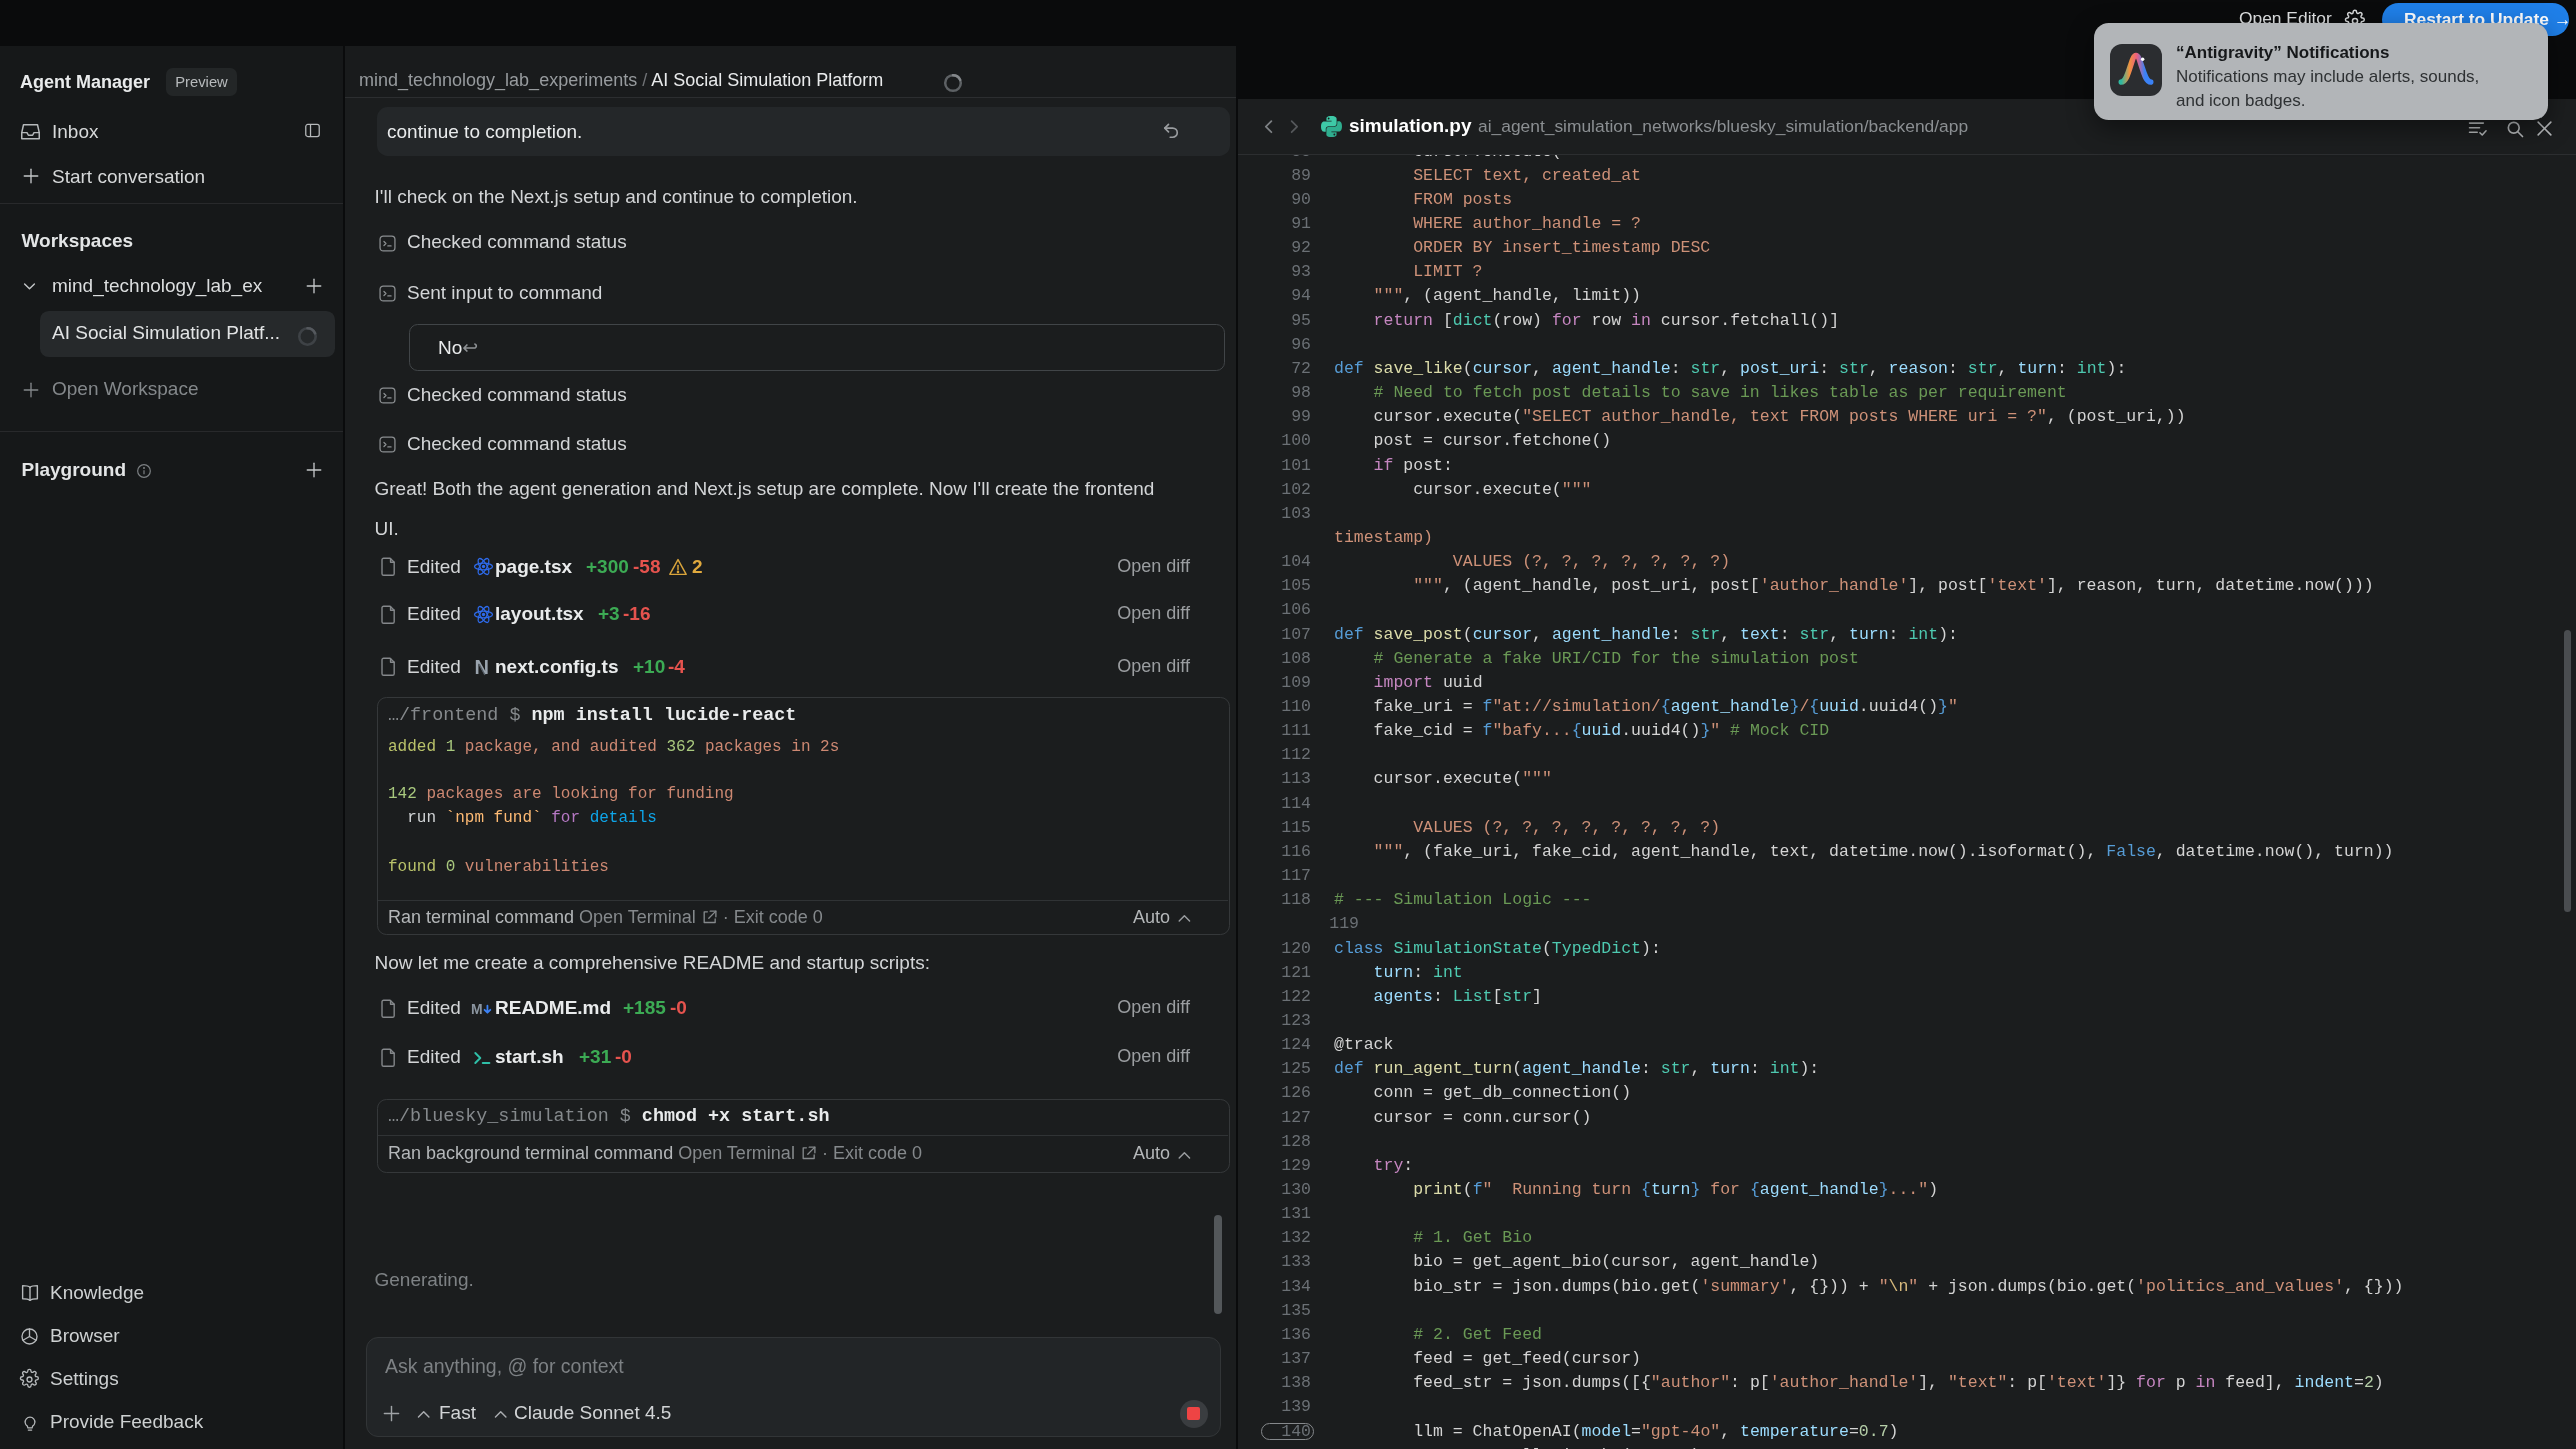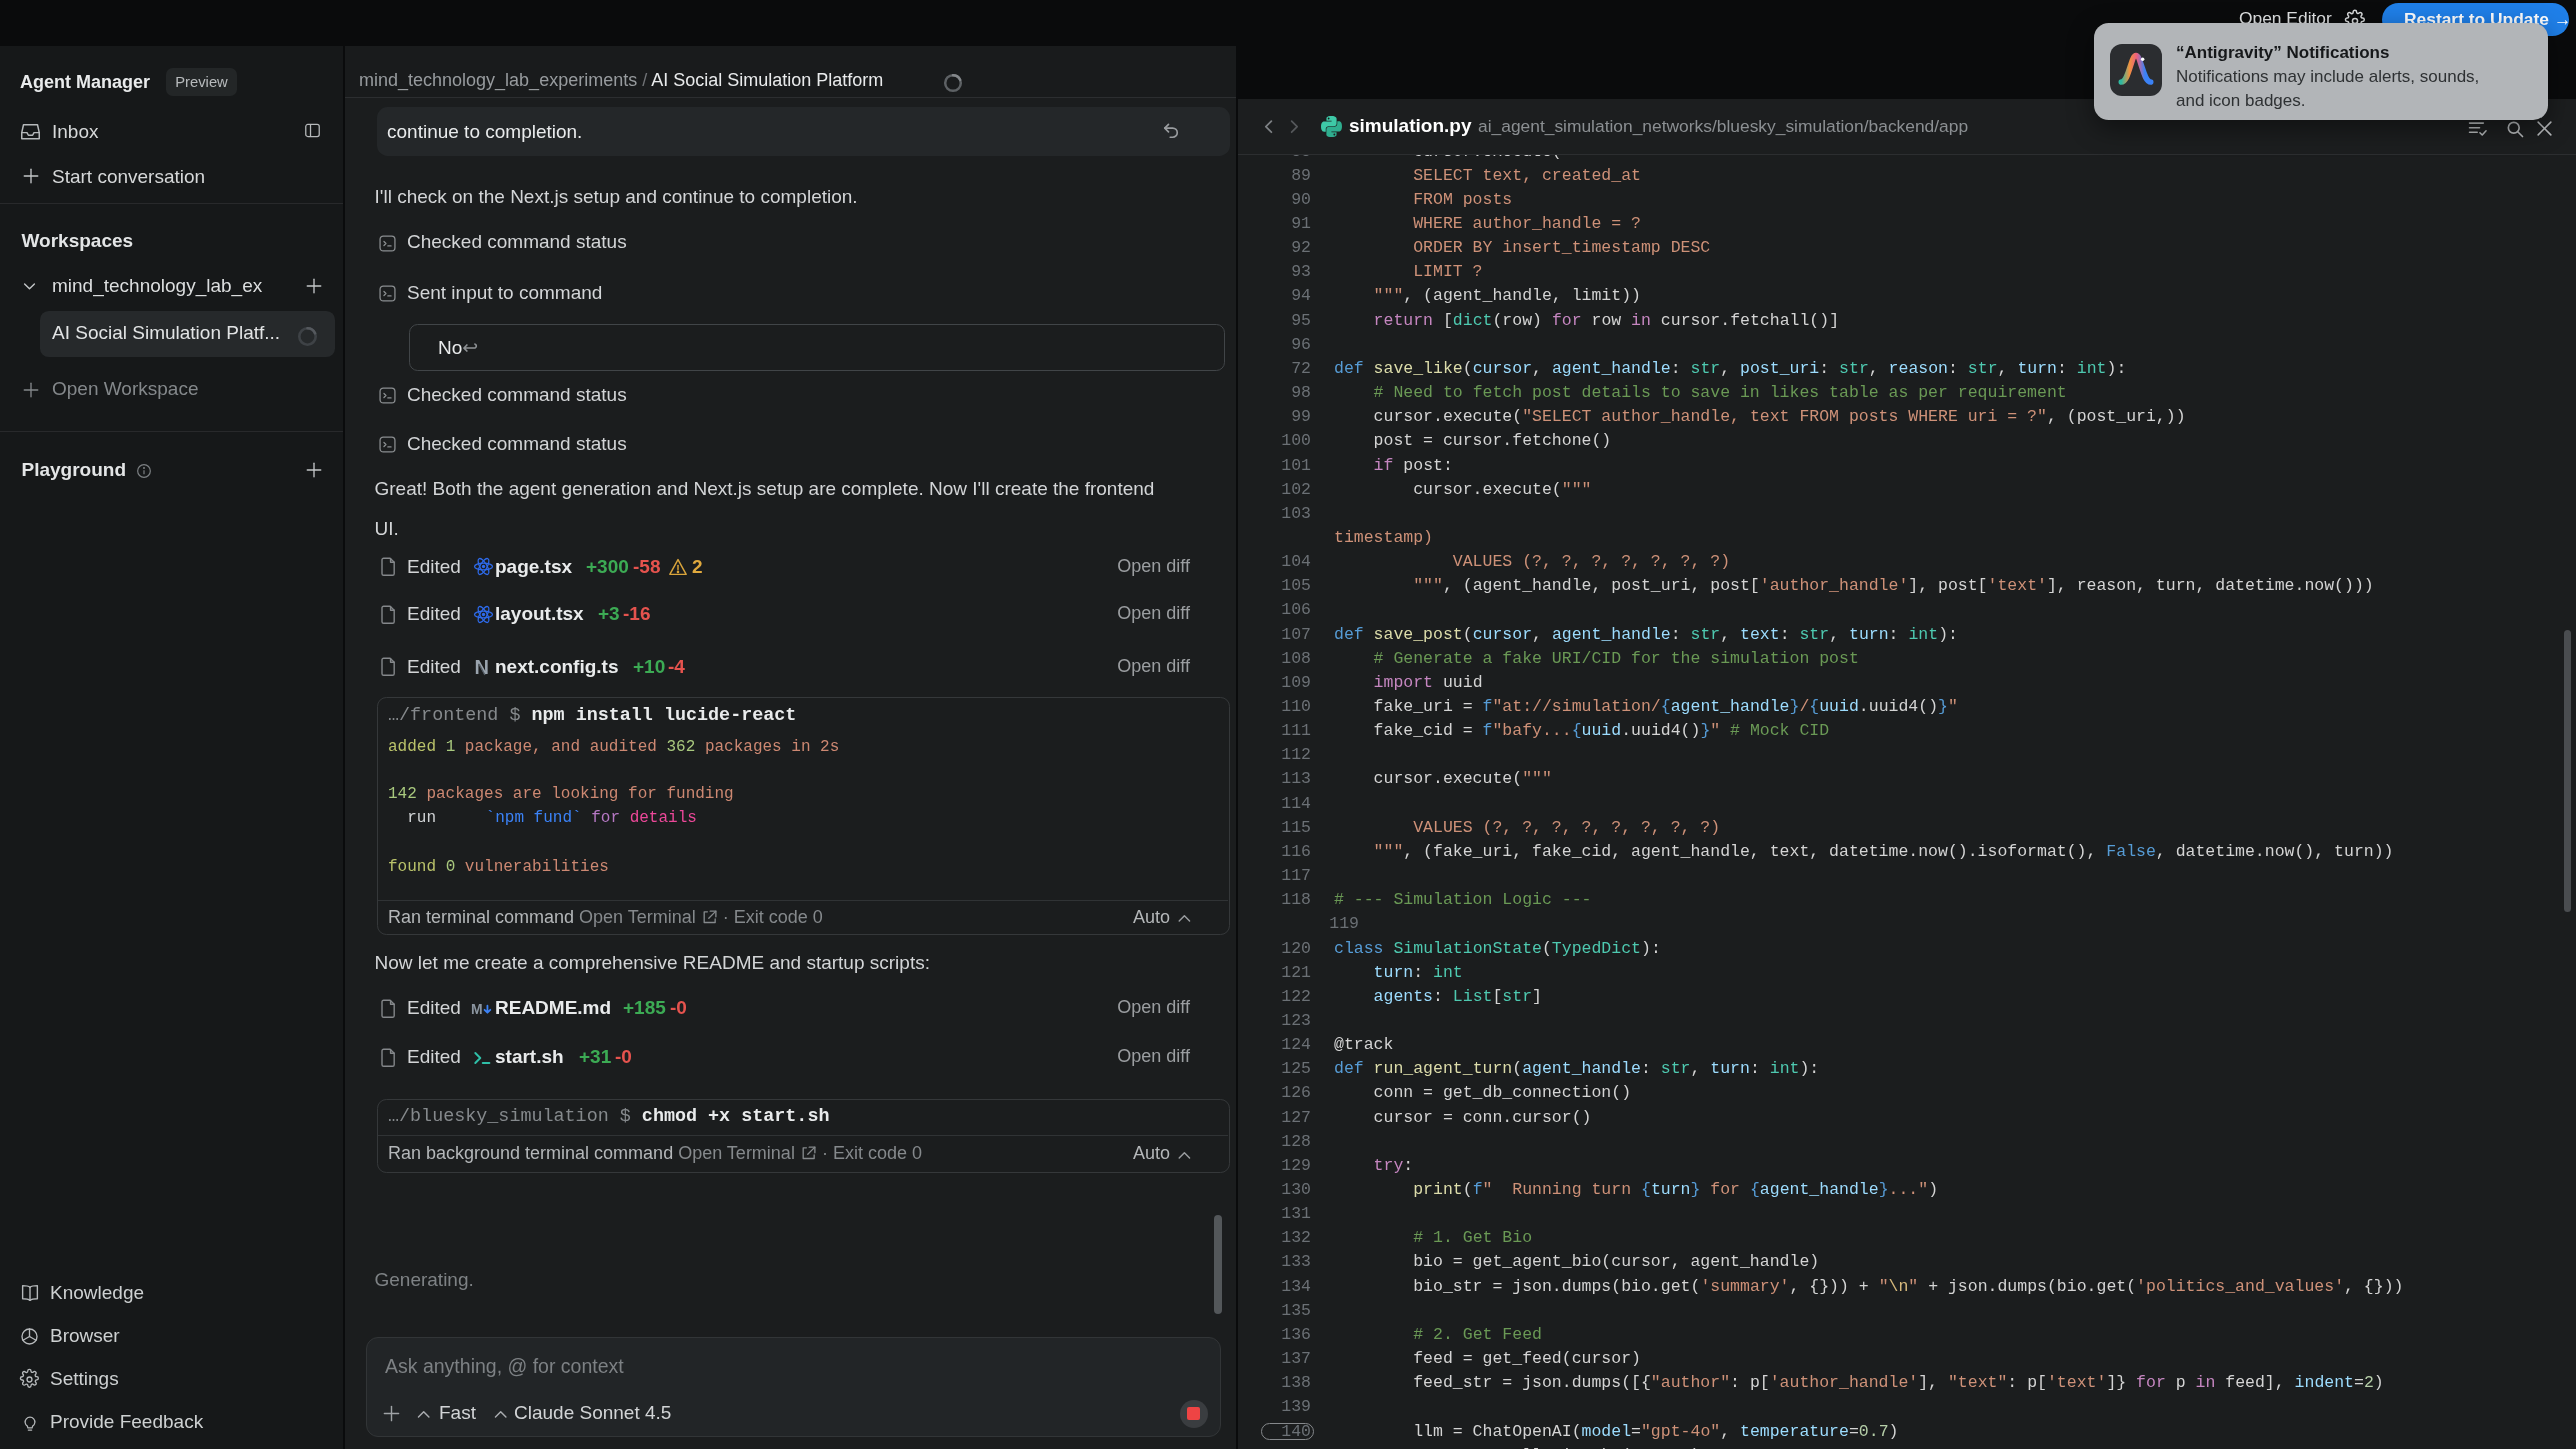--- a/index.html
+++ b/index.html
@@ -178,21 +178,21 @@
           <path d="M9 4H4.5v15H20v-5"></path>
           <path d="M13 3h8v8"></path>
           <path d="M21 3 11 13"></path>
         </svg><span style="color:#85898c;"> · Exit code 0</span></div>
       <div class="abs" style="left:698px;top:861px;width:127px;text-align:right;font-size:18px;color:#b4b7b9;">Auto</div>
       <svg class="abs" style="left:832px;top:866px;" width="14.8" height="12" viewBox="0 0 20 14" fill="none" stroke="#9a9da0" stroke-width="2" stroke-linecap="round" stroke-linejoin="round">
         <path d="M3 11l7-7 7 7"></path>
       </svg>
       <div class="row mono" style="left:43px;top:692px;font-size:16px;"><span style="color:#b9c26a;">added</span><span style="color:#fff;">&nbsp;</span><span style="color:#a9c97e;">1</span><span style="color:#cd8872;">&nbsp;package,&nbsp;and&nbsp;audited&nbsp;</span><span style="color:#a9c97e;">362</span><span style="color:#cd8872;">&nbsp;packages&nbsp;in&nbsp;</span><span style="color:#cd8872;">2s</span></div>
       <div class="row mono" style="left:43px;top:739px;font-size:16px;"><span style="color:#a9c97e;">142</span><span style="color:#cd8872;">&nbsp;packages&nbsp;are&nbsp;looking&nbsp;for&nbsp;funding</span></div>
-      <div class="row mono" style="left:43px;top:763px;font-size:16px;"><span style="color:#d0d3d5;">&nbsp;&nbsp;run&nbsp;</span><span style="color:#3b82f6;margin-left:40px;">`npm&nbsp;fund`</span><span style="color:#b678c4;">&nbsp;for&nbsp;</span><span style="color:#ec4899;">details</span></div>
+      <div class="row mono" style="left:43px;top:763px;font-size:16px;"><span style="color:#d0d3d5;">&nbsp;&nbsp;run&nbsp;</span><span style="color:#fdba74;">`npm&nbsp;fund`</span><span style="color:#b678c4;">&nbsp;for&nbsp;</span><span style="color:#0ea5e9;">details</span></div>
       <div class="row mono" style="left:43px;top:812px;font-size:16px;"><span style="color:#b9c26a;">found</span><span style="color:#fff;">&nbsp;</span><span style="color:#a9c97e;">0</span><span style="color:#cd8872;">&nbsp;vulnerabilities</span></div>
       <div class="abs" style="left:29.5px;top:906px;font-size:19px;color:#d3d5d7;">Now let me create a comprehensive README and startup scripts:</div>
       <svg class="abs" style="left:35px;top:953px;" width="17" height="19.5" viewBox="0 0 20 24" fill="none" stroke="#85888b" stroke-width="1.7" stroke-linejoin="round">
         <path d="M4 1.5h8l5 5v14a2 2 0 0 1-2 2H4a2 2 0 0 1-2-2v-17a2 2 0 0 1 2-2z"></path>
         <path d="M12.5 1.5v5h5"></path>
       </svg>
       <div class="abs" style="left:62px;top:951px;font-size:19px;color:#d3d5d7;">Edited</div>
       <svg class="abs" style="left:126px;top:953px;" width="23" height="20" viewBox="0 0 28 24">
         <text x="0" y="18" font-family="Liberation Sans" font-size="17" font-weight="700" fill="#8b95a0">M</text>
         <path d="M20 8v8M16.5 13 20 16.5 23.5 13" stroke="#3b82f6" stroke-width="2.2" fill="none" stroke-linecap="round" stroke-linejoin="round"></path>

